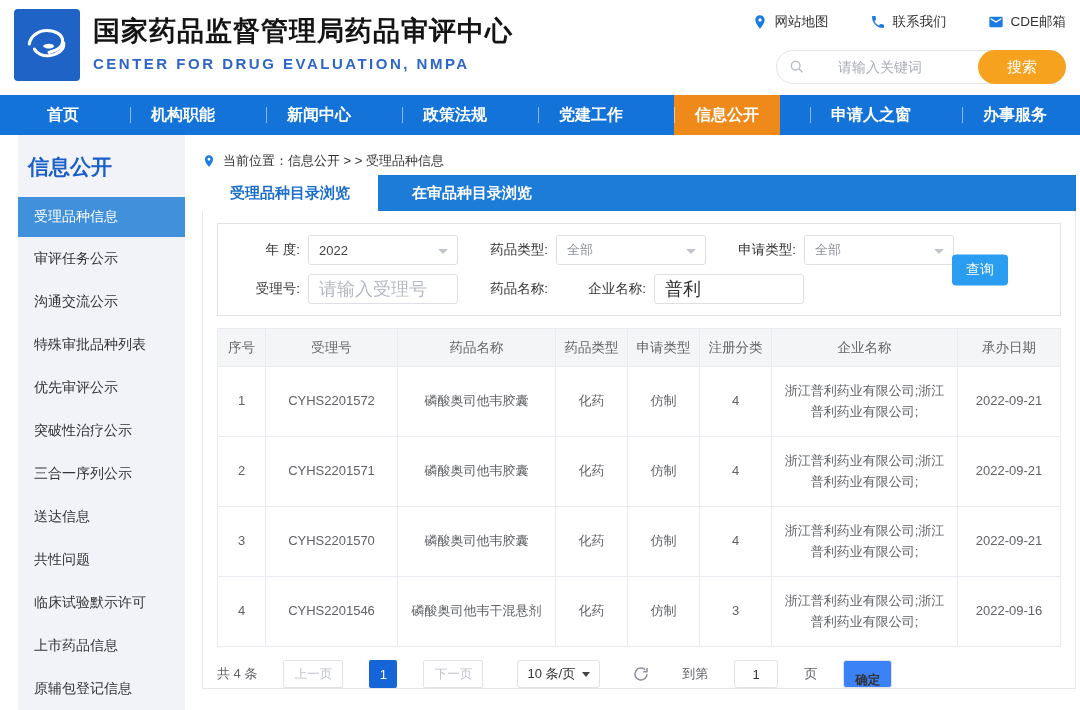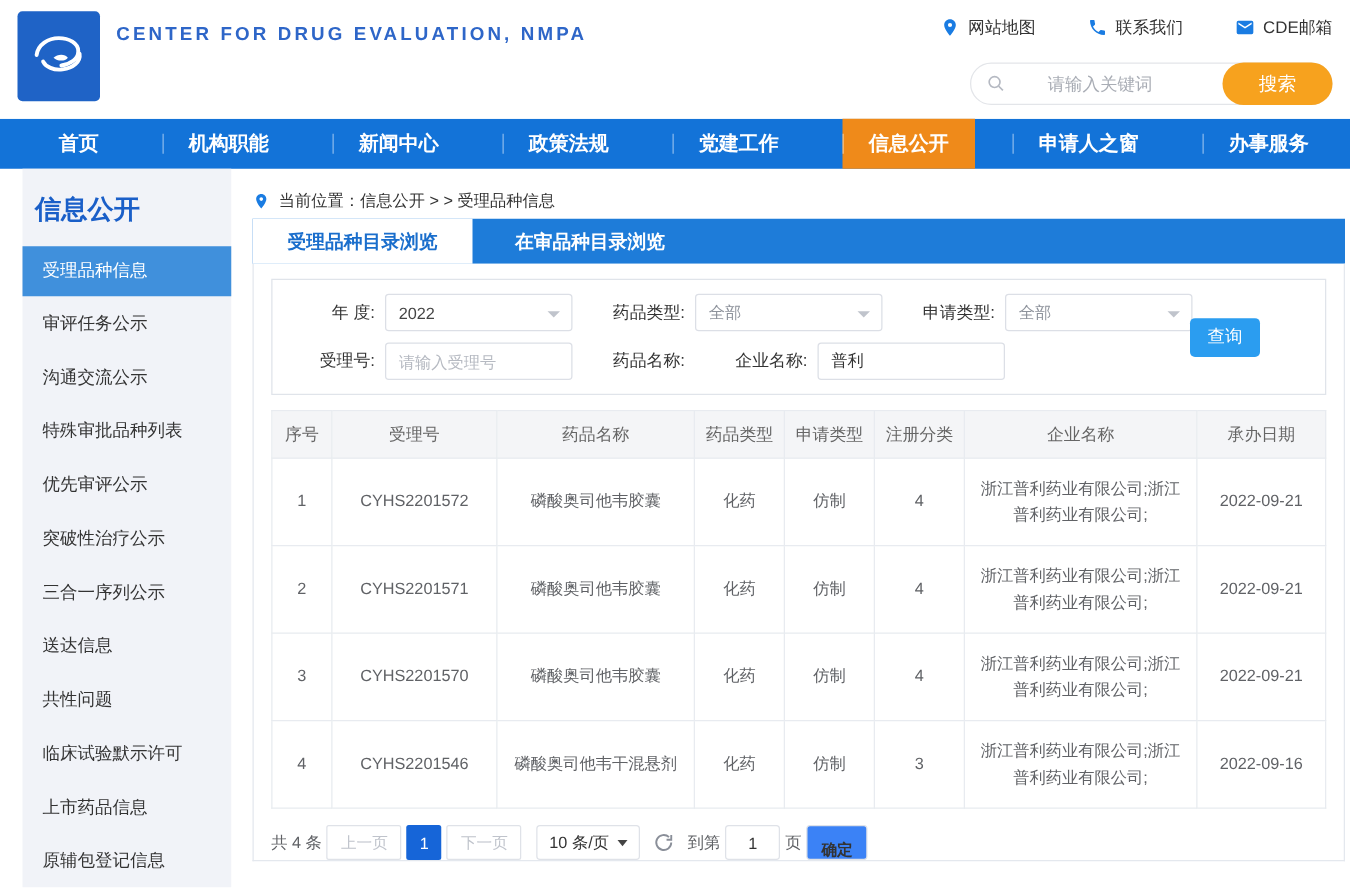--- a/index.html
+++ b/index.html
@@ -59,35 +59,35 @@
   .frow + .frow { margin-top:9px; }
   .fgroup { display:flex; align-items:center; }
   .flabel { width:68px; text-align:right; font-size:13.5px; color:#333; margin-right:8px; white-space:nowrap; }
   .fctrl { width:150px; height:30px; border:1px solid #dcdfe6; border-radius:3px; background:#fff;
     font-size:13px; display:flex; align-items:center; padding:0 10px; position:relative; }
   .fselect { color:#8d929b; cursor:pointer; }
   .fselect.dark { color:#444; }
   .fselect .chev { position:absolute; right:9px; top:13px; width:0; height:0;
     border-left:5px solid transparent; border-right:5px solid transparent; border-top:5px solid #c0c4cc; }
   .ftext { padding:0; }
-  .ftext input { width:100%; height:100%; border:none; outline:none; font-size:13px; color:#333;
+  .ftext input { width:100%; height:100%; border:none; outline:none; font-size:18px; color:#333;
     padding:0 10px; font-family:inherit; background:transparent; }
   .ftext input::placeholder { color:#b6bac2; }
   .query-btn { position:absolute; right:52px; top:50%; transform:translateY(-50%); width:56px; height:31px;
     background:#2b9df0; color:#fff; border:none; border-radius:4px; font-size:14px; cursor:pointer; font-family:inherit; }
 
   
   table { width:100%; border-collapse:collapse; margin-top:12px; table-layout:fixed; }
   th { background:#f4f5f7; color:#666; font-size:13.5px; font-weight:normal; height:38px;
     border:1px solid #e8ebf0; }
   td { height:70px; border:1px solid #e8ebf0; font-size:13px; color:#606266; text-align:center;
     padding:4px 10px; line-height:1.55; }
 
   
-  .pager { display:flex; align-items:center; margin-top:13px; font-size:13px; color:#606266; gap:4px; }
+  .pager { display:flex; align-items:center; margin-top:13px; font-size:13px; color:#606266; gap:26px; }
   .pg-btn { height:28px; min-width:60px; border:1px solid #dfe2e8; background:#fff; border-radius:2px;
     display:flex; align-items:center; justify-content:center; font-size:12.5px; }
   .pg-btn.disabled { color:#bfc3cb; cursor:default; }
   .pg-num { width:28px; height:28px; background:#1665d8; color:#fff; display:flex; align-items:center;
     justify-content:center; border-radius:2px; font-size:13px; cursor:pointer; }
   .pg-size { height:28px; border:1px solid #dfe2e8; border-radius:3px; display:flex; align-items:center;
     gap:7px; padding:0 9px; margin-left:8px; color:#333; cursor:pointer; }
   .pg-size .chev { width:0; height:0; border-left:4px solid transparent; border-right:4px solid transparent;
     border-top:5px solid #444; }
   .refresh { width:18px; height:18px; stroke:#8a8f99; fill:none; stroke-width:2; margin:0 6px; cursor:pointer; }
@@ -105,20 +105,21 @@
       <svg width="50" height="52" viewBox="0 0 48 48">
         <g fill="none" stroke="#fff" stroke-width="3" stroke-linecap="round">
           <path d="M7 25c1-8 9-13 17-13 8 0 15 4 15 10 0 6-6 10-13 11"></path>
           <path d="M40 24c1 6-5 11-13 12-7 1-13-2-15-6"></path>
         </g>
         <path d="M20 27c3-3 9-3 11 0-2 3-8 3-11 0z" fill="#fff"></path>
       </svg>
     </span>
   </div>
   <div class="site-title-block">
+    <div class="site-title">国家药品监督管理局药品审评中心</div>
     <div class="site-subtitle">CENTER FOR DRUG EVALUATION, NMPA</div>
   </div>
   <div class="header-links">
     <span class="header-link">
       <svg viewBox="0 0 24 24">
           <path d="M12 2C8.1 2 5 5.1 5 9c0 5.2 7 13 7 13s7-7.8 7-13c0-3.9-3.1-7-7-7zm0 9.5A2.5 2.5 0 1 1 12 6.5a2.5 2.5 0 0 1 0 5z"></path>
         </svg>
       <span>网站地图</span>
     </span>
     <span class="header-link">

